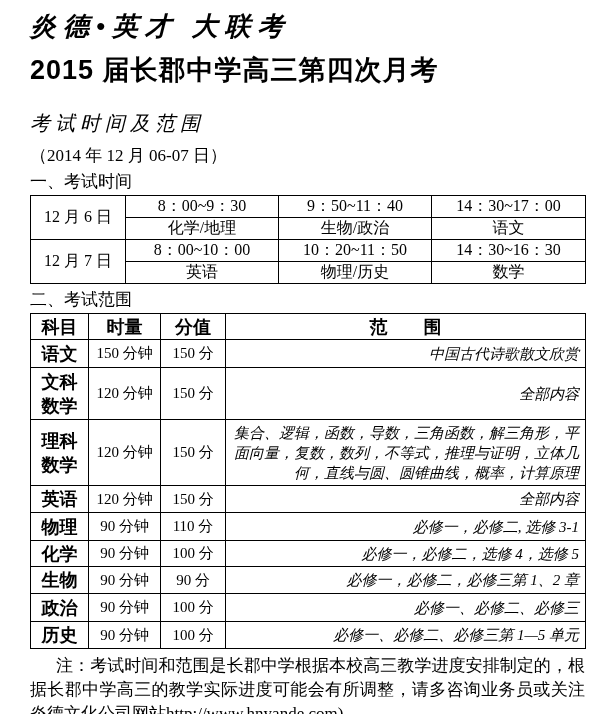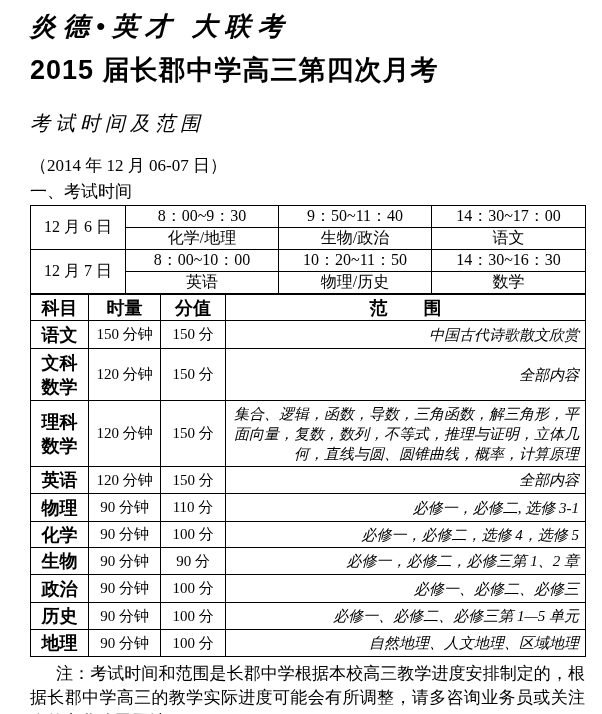--- a/index.html
+++ b/index.html
@@ -36,21 +36,21 @@
     font-style: italic;
     font-size: 20px;
     letter-spacing: 5px;
     line-height: 24px;
     margin-top: 25px;
   }
   .date-line {
     font-family: "Liberation Serif", serif;
     font-size: 17px;
     line-height: 21px;
-    margin-top: 20px;
+    margin-top: 10px;
   }
 
   
   .section-heading {
     font-family: "Liberation Sans", sans-serif;
     font-size: 17px;
     line-height: 20px;
     margin: 6px 0 3px 0;
   }
 
@@ -163,20 +163,21 @@
         <td>14：30~16：30</td>
       </tr>
       <tr>
         <td>英语</td>
         <td>物理/历史</td>
         <td>数学</td>
       </tr>
     </tbody>
   </table>
 
+  <div class="section-heading">二、考试范围</div>
 
   <table class="scope-table">
     <colgroup>
       <col style="width:58px">
         <col style="width:72px">
         <col style="width:65px">
         <col style="width:360px">
     </colgroup>
     <thead>
       <tr class="h26">
@@ -234,24 +235,18 @@
         <td class="duration-cell">90 分钟</td>
         <td class="score-cell">100 分</td>
         <td class="scope-cell">必修一、必修二、必修三</td>
       </tr>
       <tr class="h27">
         <td class="subject-cell">历史</td>
         <td class="duration-cell">90 分钟</td>
         <td class="score-cell">100 分</td>
         <td class="scope-cell">必修一、必修二、必修三第 1—5 单元</td>
       </tr>
-      <tr class="h27">
-        <td class="subject-cell">地理</td>
-        <td class="duration-cell">90 分钟</td>
-        <td class="score-cell">100 分</td>
-        <td class="scope-cell">自然地理、人文地理、区域地理</td>
-      </tr>
     </tbody>
   </table>
 
   <p class="note"><span>注：考试时间和范围是长郡中学根据本校高三教学进度安排制定的，根据长郡中学高三的教学实际进度可能会有所调整，请多咨询业务员或关注炎德文化公司网站</span><span>http://www.hnyande.com)</span></p>
 
 </div>
 
 </body></html>

